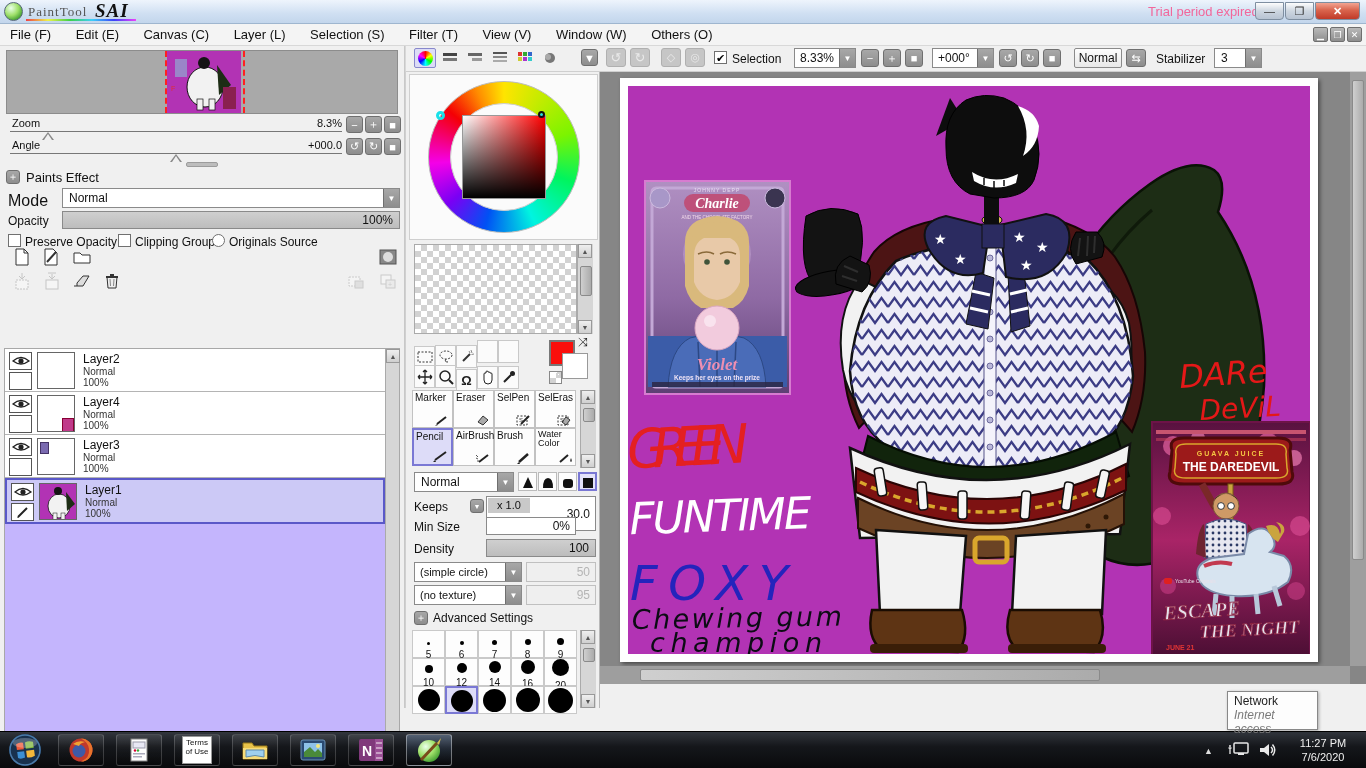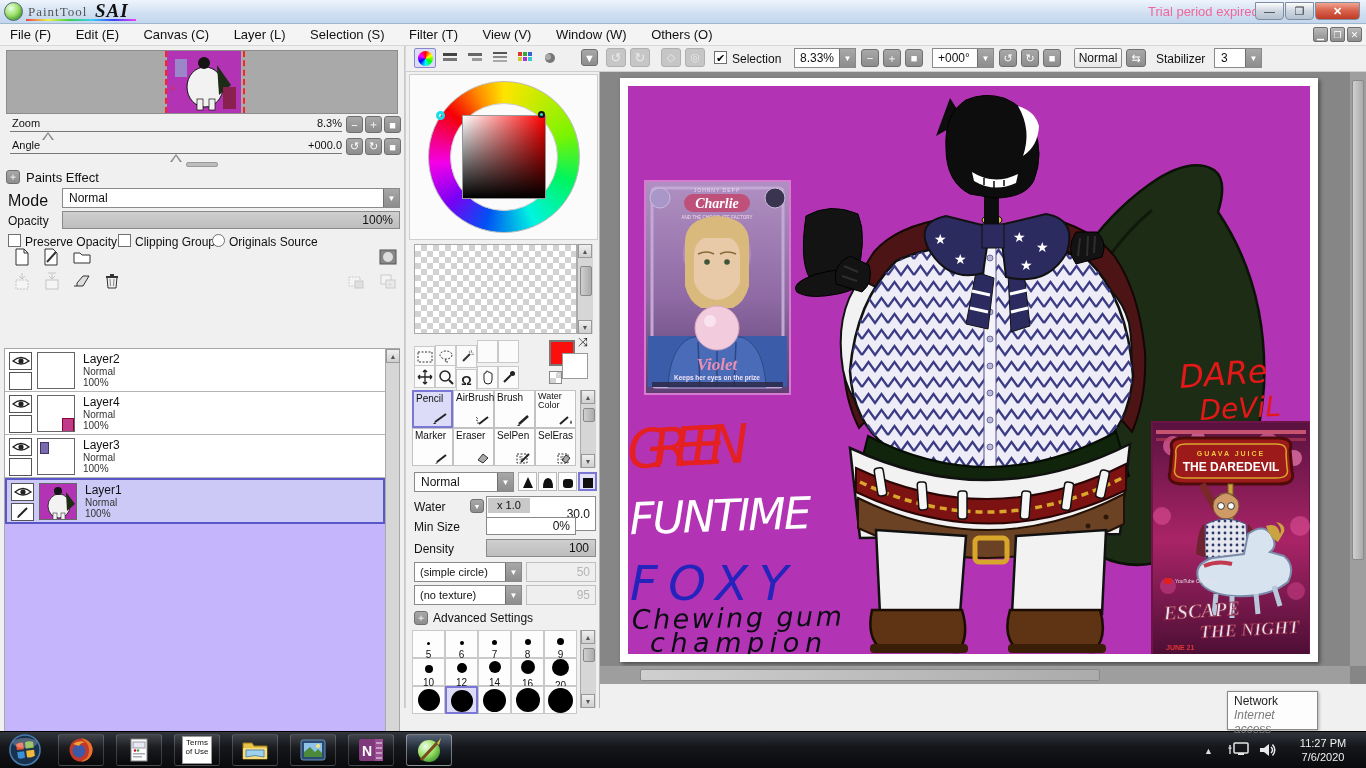--- a/index.html
+++ b/index.html
@@ -497,20 +497,47 @@
       </span>
     </div>
 
     <div class="abs swatch-main" style="left:143px; top:268px; width:26px; height:26px; background:#fa0f0c;"></div>
     <div class="abs" style="left:156px; top:281px; width:26px; height:26px; background:#fff; border:1px solid #999;"></div>
     <div class="abs" style="left:172px; top:263px; font-size:12px; color:#222;">⤨</div>
     <div class="abs checker" style="left:143px; top:299px; width:13px; height:13px; border:1px solid #888;"></div>
 
     <div class="abs" style="left:6px; top:318px; width:168px;">
       <div style="display:flex;">
+        <div class="tg-cell"><span>Marker</span>
+          <svg class="abs" style="right:2px; bottom:1px;" width="16" height="12">
+              <line x1="3" y1="10" x2="12" y2="3" stroke="#222" stroke-width="2"></line>
+              <path d="M3,10 L1,12 L4,11 Z" fill="#222"></path>
+            </svg>
+        </div>
+        <div class="tg-cell"><span>Eraser</span>
+          <svg class="abs" style="right:2px; bottom:1px;" width="16" height="12">
+              <path d="M3,8 L8,2 L13,6 L8,11 Z" fill="#aaa" stroke="#333"></path>
+            </svg>
+        </div>
+        <div class="tg-cell"><span>SelPen</span>
+          <svg class="abs" style="right:2px; bottom:1px;" width="16" height="13">
+              <rect x="1" y="3" width="10" height="9" fill="none" stroke="#333" stroke-dasharray="2,1.5"></rect>
+              <line x1="5" y1="11" x2="13" y2="3" stroke="#222" stroke-width="2"></line>
+              <text x="3" y="9" font-size="6" fill="#333">S</text>
+            </svg>
+        </div>
+        <div class="tg-cell"><span>SelEras</span>
+          <svg class="abs" style="right:2px; bottom:1px;" width="16" height="13">
+              <rect x="1" y="3" width="10" height="9" fill="none" stroke="#333" stroke-dasharray="2,1.5"></rect>
+              <path d="M5,9 L9,4 L13,7 L9,12 Z" fill="#aaa" stroke="#333"></path>
+              <text x="3" y="9" font-size="6" fill="#333">S</text>
+            </svg>
+        </div>
+      </div>
+      <div style="display:flex;">
         <div class="tg-cell sel"><span>Pencil</span>
           <svg class="abs" style="right:2px; bottom:2px;" width="16" height="12">
               <line x1="2" y1="10" x2="13" y2="2" stroke="#222" stroke-width="2"></line>
               <path d="M2,10 L0,12 L3,12 Z" fill="#222"></path>
             </svg>
         </div>
         <div class="tg-cell"><span>AirBrush</span>
           <svg class="abs" style="right:2px; bottom:1px;" width="16" height="12">
               <line x1="4" y1="10" x2="13" y2="3" stroke="#222" stroke-width="2"></line>
               <path d="M1,3 L3,5 M1,6 L3,7 M2,9 L4,9" stroke="#555"></path>
@@ -523,47 +550,20 @@
             </svg>
         </div>
         <div class="tg-cell">
             <span style="line-height:9px; display:block; font-size:9px;">Water Color</span>
           <svg class="abs" style="right:1px; bottom:1px;" width="16" height="11">
               <line x1="2" y1="9" x2="10" y2="2" stroke="#222" stroke-width="2"></line>
               <path d="M13,5 Q15,8 13,9 Q11,8 13,5Z" fill="#555"></path>
             </svg>
         </div>
       </div>
-      <div style="display:flex;">
-        <div class="tg-cell"><span>Marker</span>
-          <svg class="abs" style="right:2px; bottom:1px;" width="16" height="12">
-              <line x1="3" y1="10" x2="12" y2="3" stroke="#222" stroke-width="2"></line>
-              <path d="M3,10 L1,12 L4,11 Z" fill="#222"></path>
-            </svg>
-        </div>
-        <div class="tg-cell"><span>Eraser</span>
-          <svg class="abs" style="right:2px; bottom:1px;" width="16" height="12">
-              <path d="M3,8 L8,2 L13,6 L8,11 Z" fill="#aaa" stroke="#333"></path>
-            </svg>
-        </div>
-        <div class="tg-cell"><span>SelPen</span>
-          <svg class="abs" style="right:2px; bottom:1px;" width="16" height="13">
-              <rect x="1" y="3" width="10" height="9" fill="none" stroke="#333" stroke-dasharray="2,1.5"></rect>
-              <line x1="5" y1="11" x2="13" y2="3" stroke="#222" stroke-width="2"></line>
-              <text x="3" y="9" font-size="6" fill="#333">S</text>
-            </svg>
-        </div>
-        <div class="tg-cell"><span>SelEras</span>
-          <svg class="abs" style="right:2px; bottom:1px;" width="16" height="13">
-              <rect x="1" y="3" width="10" height="9" fill="none" stroke="#333" stroke-dasharray="2,1.5"></rect>
-              <path d="M5,9 L9,4 L13,7 L9,12 Z" fill="#aaa" stroke="#333"></path>
-              <text x="3" y="9" font-size="6" fill="#333">S</text>
-            </svg>
-        </div>
-      </div>
     </div>
     <div class="abs vscroll" style="left:174px; top:318px; width:16px; height:78px;">
       <div class="scr-btn">▲</div>
       <div class="scr-thumb" style="width:12px; height:14px; margin:4px auto 0;"></div>
       <div class="scr-btn abs" style="bottom:0;">▼</div>
     </div>
 
     <div class="abs combo" style="left:8px; top:400px; width:100px; height:20px; padding-left:6px;">
       <span>Normal</span>
         <span class="arrow">▼</span>
@@ -584,21 +584,21 @@
             <rect x="2" y="4" width="10" height="9" rx="3" fill="#111"></rect>
           </svg>
         </span>
       <span class="shape-btn sel">
           <svg width="14" height="14">
             <rect x="2" y="3" width="10" height="10" fill="#111"></rect>
           </svg>
         </span>
     </div>
 
-    <span class="abs small-lab" style="left:8px; top:428px; font-size:12px;">Water</span>
+    <span class="abs small-lab" style="left:8px; top:428px; font-size:12px;">Keeps</span>
     <div class="abs gbtn" style="left:64px; top:427px; width:14px; height:14px; font-size:7px;">▼</div>
     <div class="abs val-box" style="left:80px; top:424px; width:110px; height:35px;">
       <span class="abs" style="left:1px; top:1px; width:42px; height:15px; background:#c9c9c9; font-size:11px; text-align:center; line-height:15px;">x 1.0</span>
       <span>30.0</span>
     </div>
 
     <span class="abs small-lab" style="left:8px; top:448px; font-size:12px;">Min Size</span>
     <div class="abs val-box" style="left:80px; top:445px; width:90px; height:18px;">
       <span>0%</span>
     </div>

